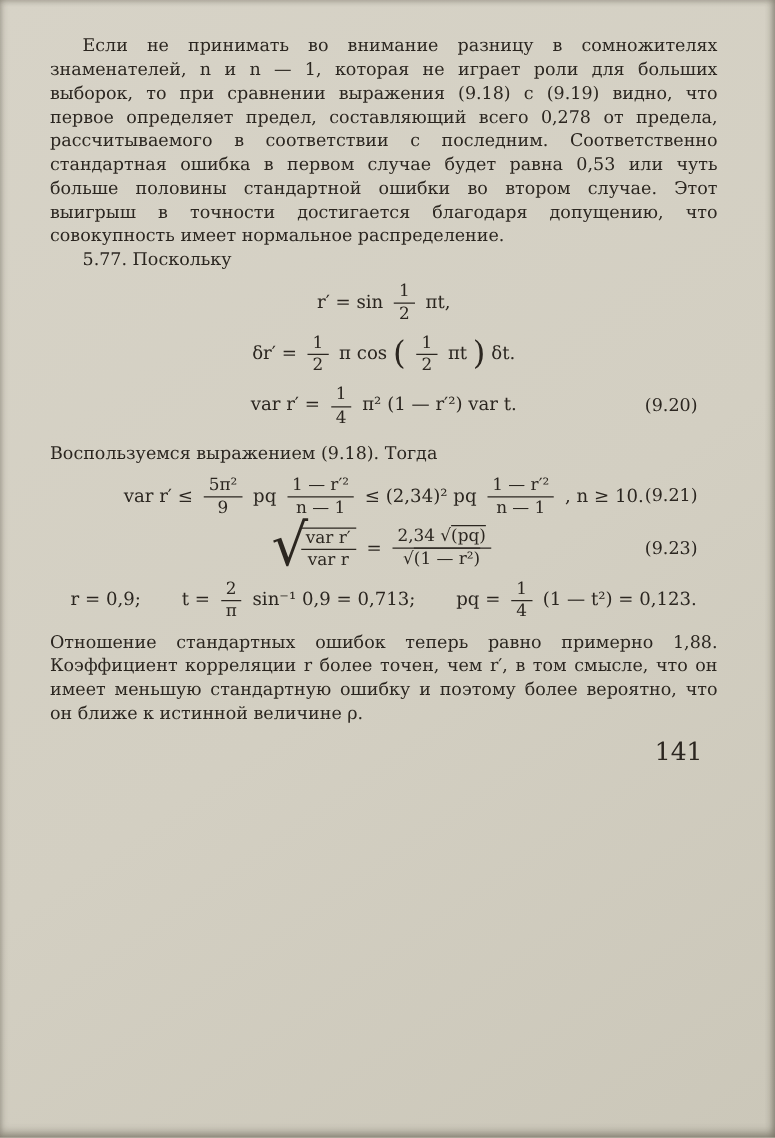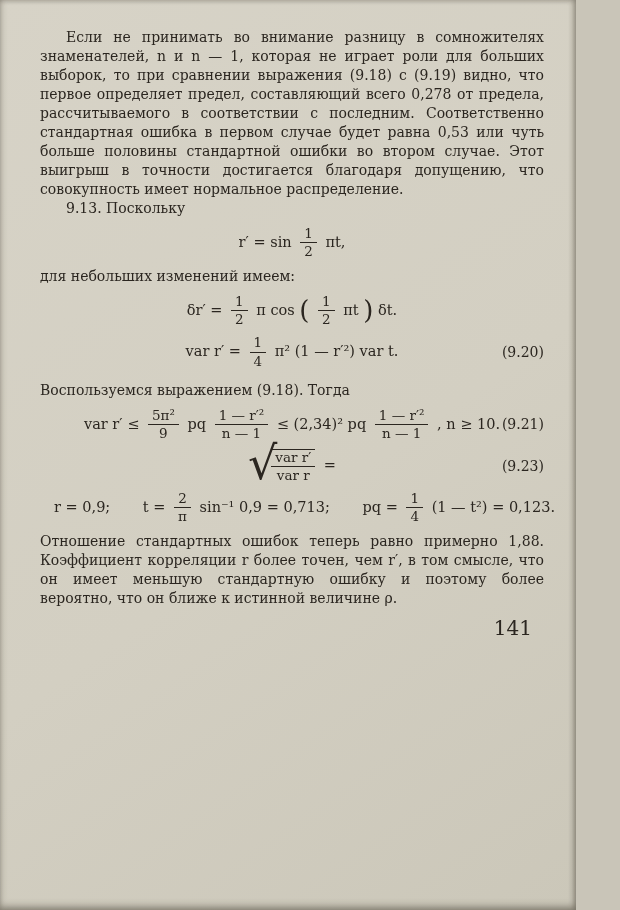--- a/index.html
+++ b/index.html
@@ -5,56 +5,55 @@
   * { box-sizing: border-box; }
   html, body { margin: 0; padding: 0; }
   body {
     width: 620px; height: 910px;
     background: #c9c5b8;
     font-family: "DejaVu Serif", "Liberation Serif", serif;
     color: #2b2620;
     overflow: hidden;
   }
   .page {
-    width: 576px; height: 910px;
-    padding: 28px 32px 0 40px;
+    width: 620px; height: 910px;
+    padding: 28px 46px 0 40px;
     background: linear-gradient(145deg, #d7d3c7 0%, #d3cfc2 55%, #cbc7b9 100%);
     box-shadow: inset 0 -4px 7px rgba(55,50,38,.38), inset -3px 0 5px rgba(55,50,38,.22), inset 0 2px 4px rgba(55,50,38,.12);
   }
   p { margin: 0; font-size: 14px; line-height: 19px; text-align: justify; }
   p.indent { text-indent: 26px; }
   p.sp-above { margin-top: 12px; }
   .eqrow { position: relative; text-align: center; margin: 8px 0; font-size: 14.5px; white-space: nowrap; }
-  .eq-num { position: absolute; right: 0; top: 50%; transform: translateY(-50%); font-size: 14px; }
+  .eq-num { position: absolute; right: 16px; top: 50%; transform: translateY(-50%); font-size: 14px; }
   .frac { display: inline-block; vertical-align: middle; text-align: center; line-height: 1.12; margin: 0 4px; font-size: 13.5px; }
   .frac .num { display: block; padding: 0 4px 1px; border-bottom: 1px solid #2b2620; }
   .frac .den { display: block; padding: 1px 4px 0; }
   .bigparen { font-size: 26px; font-weight: 300; vertical-align: middle; line-height: 0; position: relative; top: -1px; }
   .bigroot { font-size: 46px; font-weight: 200; vertical-align: middle; line-height: 0; margin-right: -6px; position: relative; top: -3px; }
   .radicand { border-top: 1.4px solid #2b2620; margin-left: 0; }
   .ovl { text-decoration: overline; }
   .fgroup { margin: 0 14px; }
   .pagenum { text-align: right; font-size: 20px; margin-top: 8px; padding-right: 12px; }
 </style>
 </head>
 <body>
 
 <div class="page">
 
   <p class="indent">Если не принимать во внимание разницу в сомножителях знаменателей, n и n — 1, которая не играет роли для больших выборок, то при сравнении выражения (9.18) с (9.19) видно, что первое определяет предел, составляющий всего 0,278 от предела, рассчитываемого в соответствии с последним. Соответственно стандартная ошибка в первом случае будет равна 0,53 или чуть больше половины стандартной ошибки во втором случае. Этот выигрыш в точности достигается благодаря допущению, что совокупность имеет нормальное распределение.</p>
 
-  <p class="indent">9.13. Поскольку</p>
+  <p class="indent">5.77. Поскольку</p>
 
   <div class="eqrow">
     <span>r′ = sin</span>
     <span class="frac"><span class="num">1</span><span class="den">2</span></span>
     <span>πt,</span>
   </div>
 
-  <p>для небольших изменений имеем:</p>
 
   <div class="eqrow">
     <span>δr′ =</span>
     <span class="frac"><span class="num">1</span><span class="den">2</span></span>
     <span>π cos</span>
     <span class="bigparen">(</span>
     <span class="frac"><span class="num">1</span><span class="den">2</span></span>
     <span>πt</span>
     <span class="bigparen">)</span>
     <span>δt.</span>
@@ -80,20 +79,21 @@
     <span>,  n ≥ 10.</span>
     <span class="eq-num">(9.21)</span>
   </div>
 
 
 
 
   <div class="eqrow">
     <span class="bigroot">√</span><span class="frac radicand"><span class="num">var r′</span><span class="den">var r</span></span>
     <span>=</span>
+    <span class="frac"><span class="num"><span>2,34 √</span><span class="ovl">(pq)</span></span><span class="den"><span>√</span><span class="ovl">(1 — r²)</span></span></span>
     <span class="eq-num">(9.23)</span>
   </div>
 
 
   <div class="eqrow">
     <span class="fgroup">r = 0,9;</span>
     <span class="fgroup">
       <span>t =</span>
       <span class="frac"><span class="num">2</span><span class="den">π</span></span>
       <span>sin⁻¹ 0,9 = 0,713;</span>

